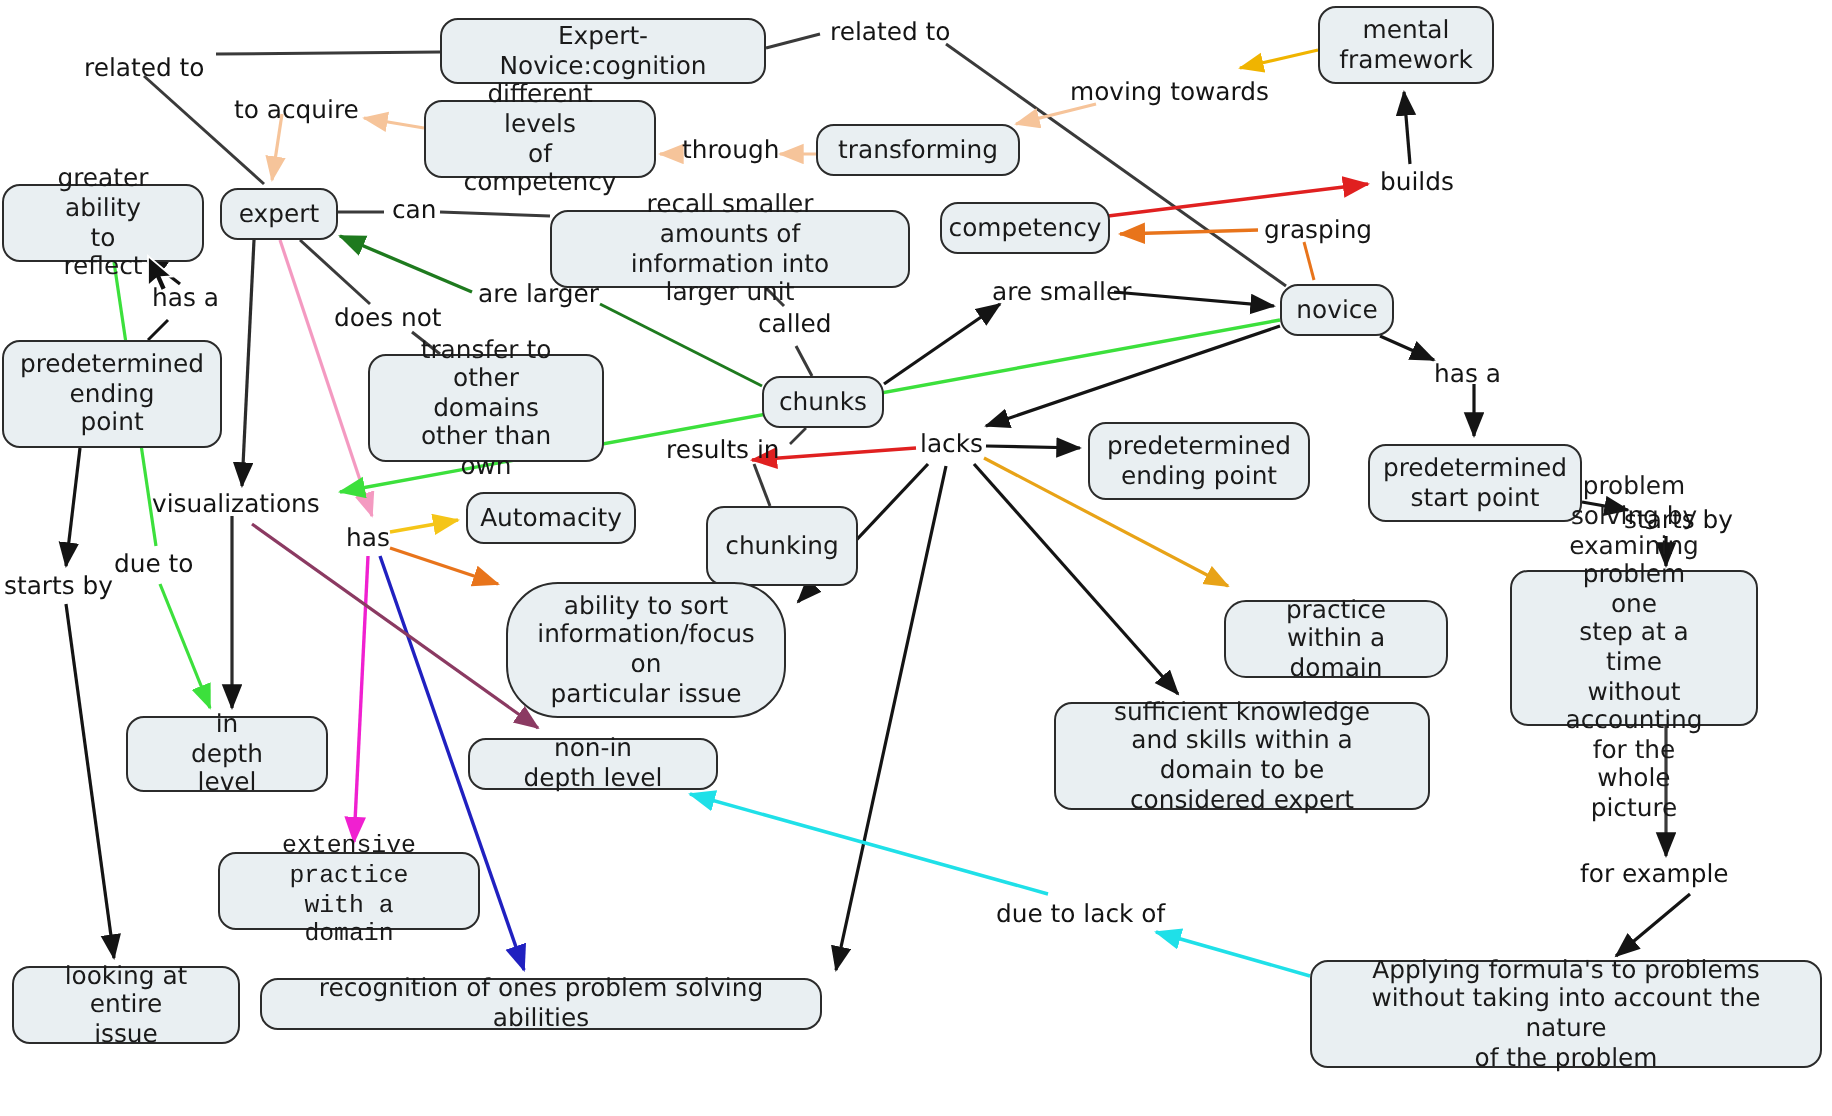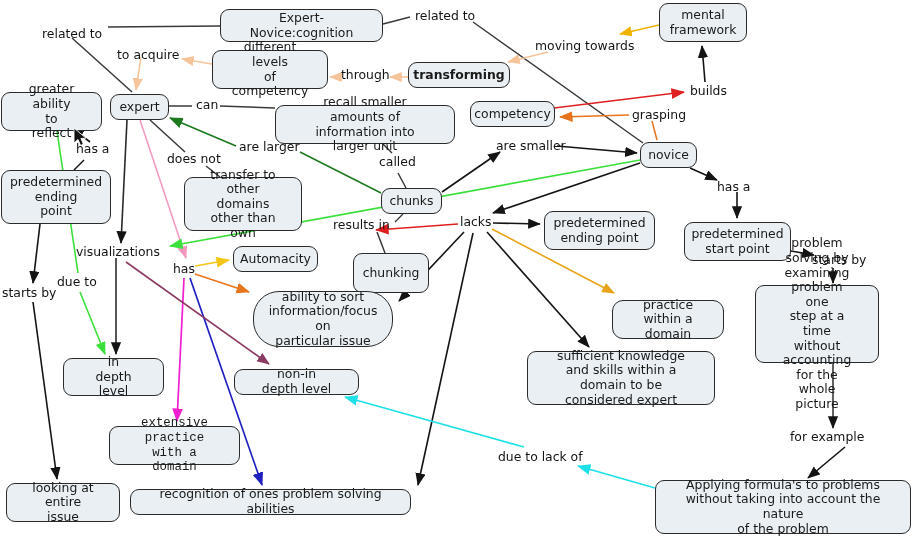--- a/index.html
+++ b/index.html
@@ -181,21 +181,21 @@
     <line x1="190" y1="278" x2="262" y2="485" stroke="#2020c0" stroke-width="1.7" marker-end="url(#ah-blue)"></line>
 
     <line x1="126" y1="262" x2="269" y2="364" stroke="#8b3a62" stroke-width="1.6" marker-end="url(#ah-plum)"></line>
 
     <line x1="640" y1="160" x2="170" y2="246" stroke="#3ce03c" stroke-width="1.7" marker-end="url(#ah-lgreen)"></line>
   </svg>
 
   <div class="node" style="left:220px;top:9px;width:163px;height:33px;">Expert-Novice:cognition</div>
   <div class="node" style="left:212px;top:50px;width:116px;height:39px;">different levels
 of competency</div>
-  <div class="node" style="left:408px;top:62px;width:102px;height:26px;font-weight:bold;">transforming</div>
+  <div class="node" style="left:408px;top:62px;width:102px;height:26px;">transforming</div>
   <div class="node" style="left:659px;top:3px;width:88px;height:39px;">mental
 framework</div>
   <div class="node" style="left:1px;top:92px;width:101px;height:39px;">greater ability
 to reflect</div>
   <div class="node" style="left:110px;top:94px;width:59px;height:26px;">expert</div>
   <div class="node" style="left:275px;top:105px;width:180px;height:39px;">recall smaller amounts of
 information into larger unit</div>
   <div class="node" style="left:470px;top:101px;width:85px;height:26px;">competency</div>
   <div class="node" style="left:640px;top:142px;width:57px;height:26px;">novice</div>
   <div class="node" style="left:1px;top:170px;width:110px;height:54px;">predetermined
@@ -211,21 +211,21 @@
 start point</div>
   <div class="node" style="left:233px;top:246px;width:85px;height:26px;">Automacity</div>
   <div class="node" style="left:353px;top:253px;width:76px;height:40px;">chunking</div>
   <div class="node" style="left:612px;top:300px;width:112px;height:39px;border-radius:11px;">practice
 within a domain</div>
   <div class="node" style="left:755px;top:285px;width:124px;height:78px;">problem solving by
 examining problem one
 step at a time without
 accounting for the
 whole picture</div>
-  <div class="node" style="left:253px;top:291px;width:140px;height:56px;border-radius:26px;">ability to sort
+  <div class="node" style="left:253px;top:291px;width:140px;height:68px;border-radius:26px;">ability to sort
 information/focus on
 particular issue</div>
   <div class="node" style="left:63px;top:358px;width:101px;height:38px;">in depth level</div>
   <div class="node" style="left:527px;top:351px;width:188px;height:54px;">sufficient knowledge
 and skills within a domain to be
 considered expert</div>
   <div class="node" style="left:234px;top:369px;width:125px;height:26px;">non-in depth level</div>
   <div class="node" style="left:109px;top:426px;width:131px;height:39px;font-family:Liberation Mono, monospace;">extensive practice
 with a domain</div>
   <div class="node" style="left:6px;top:483px;width:114px;height:39px;">looking at entire

